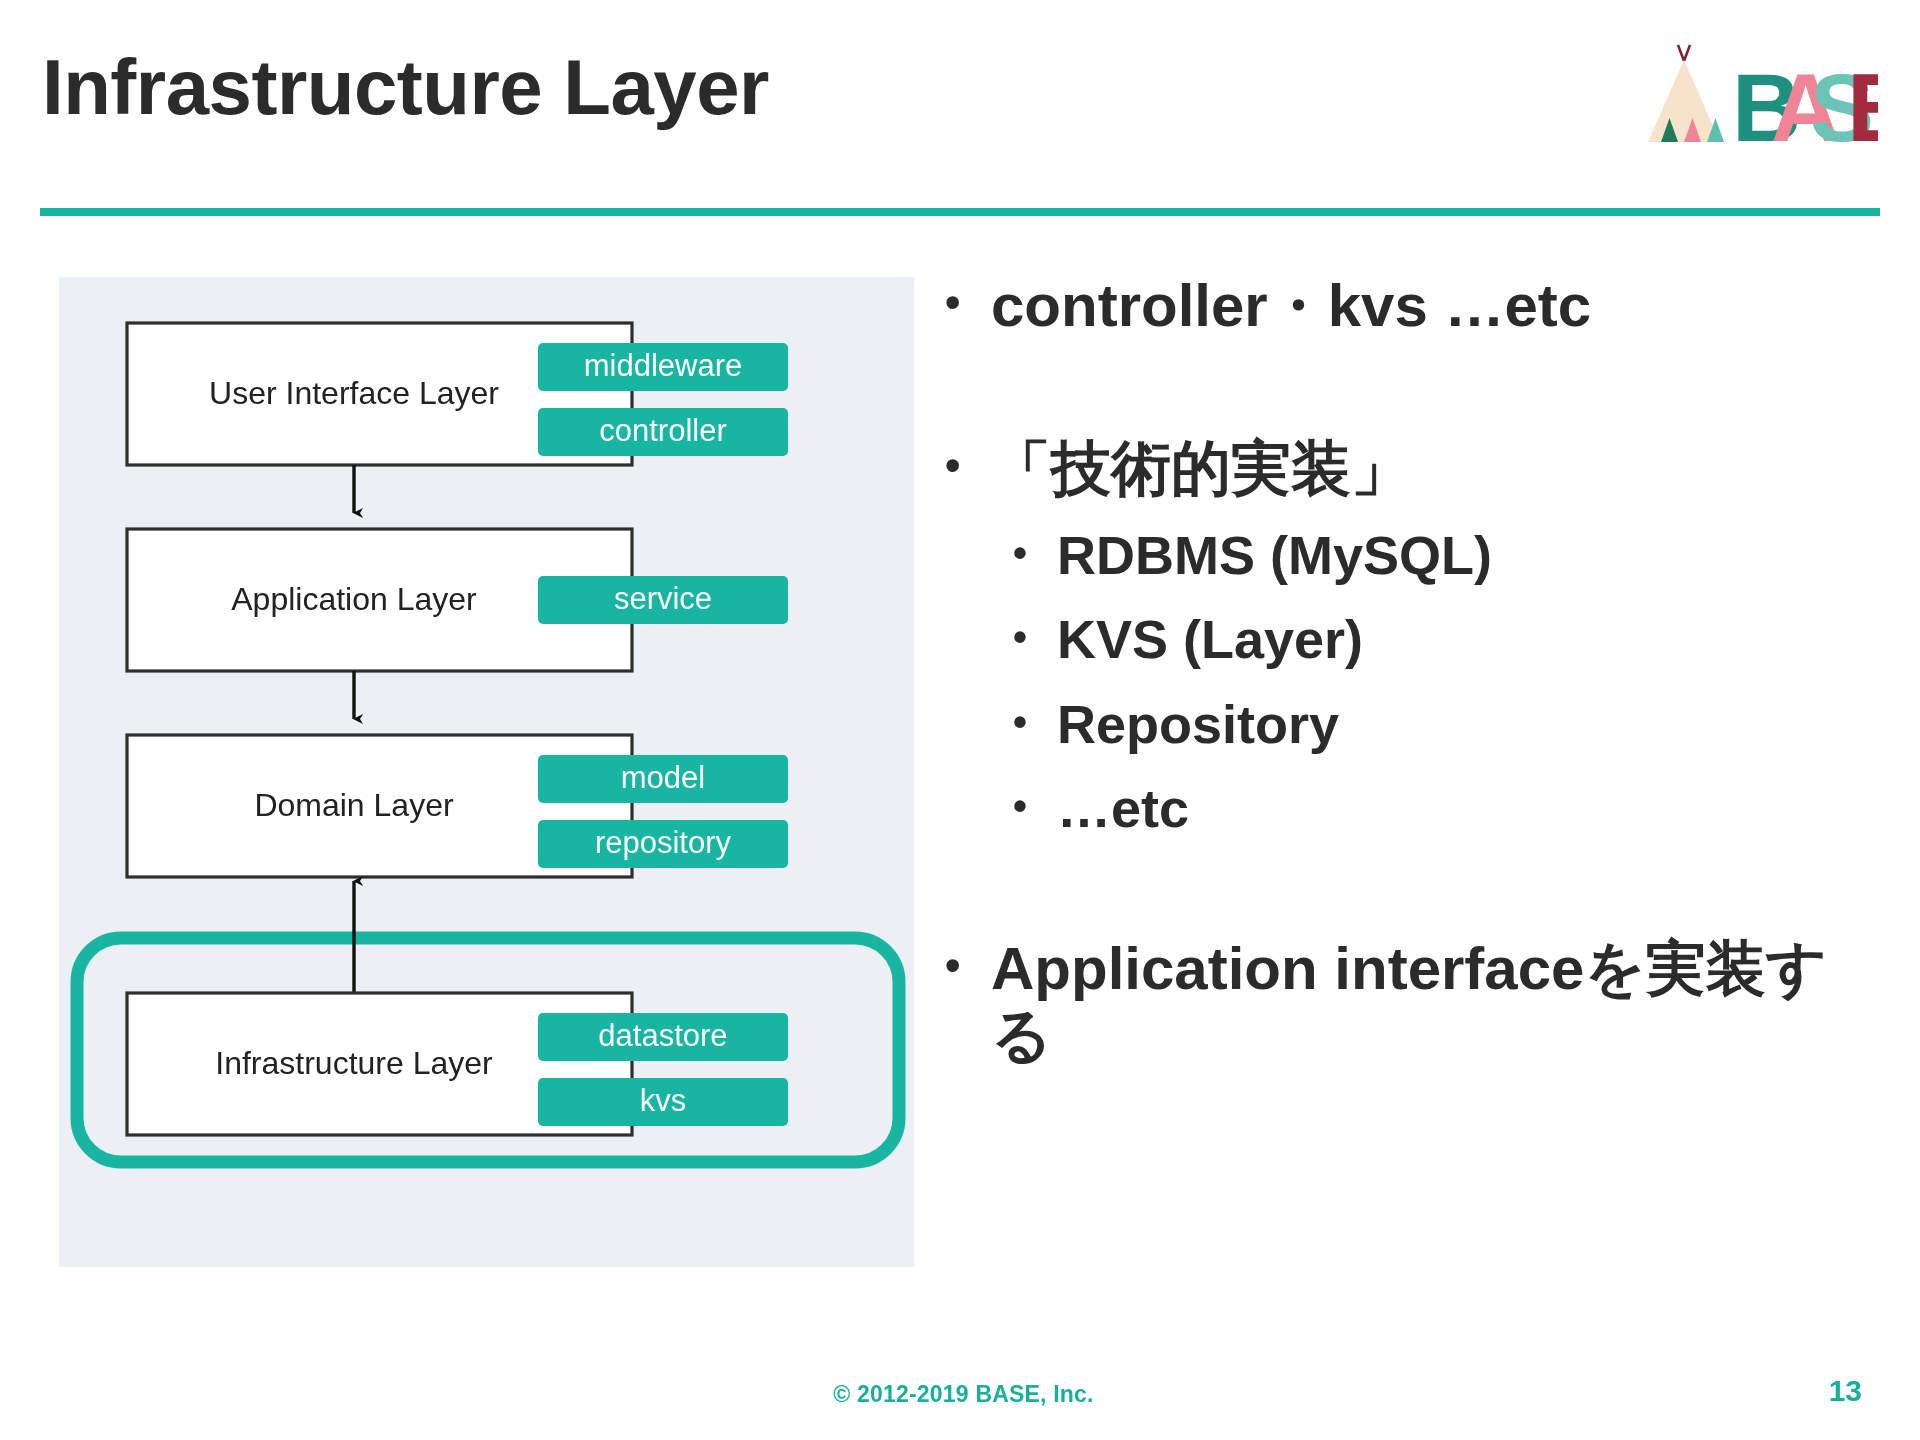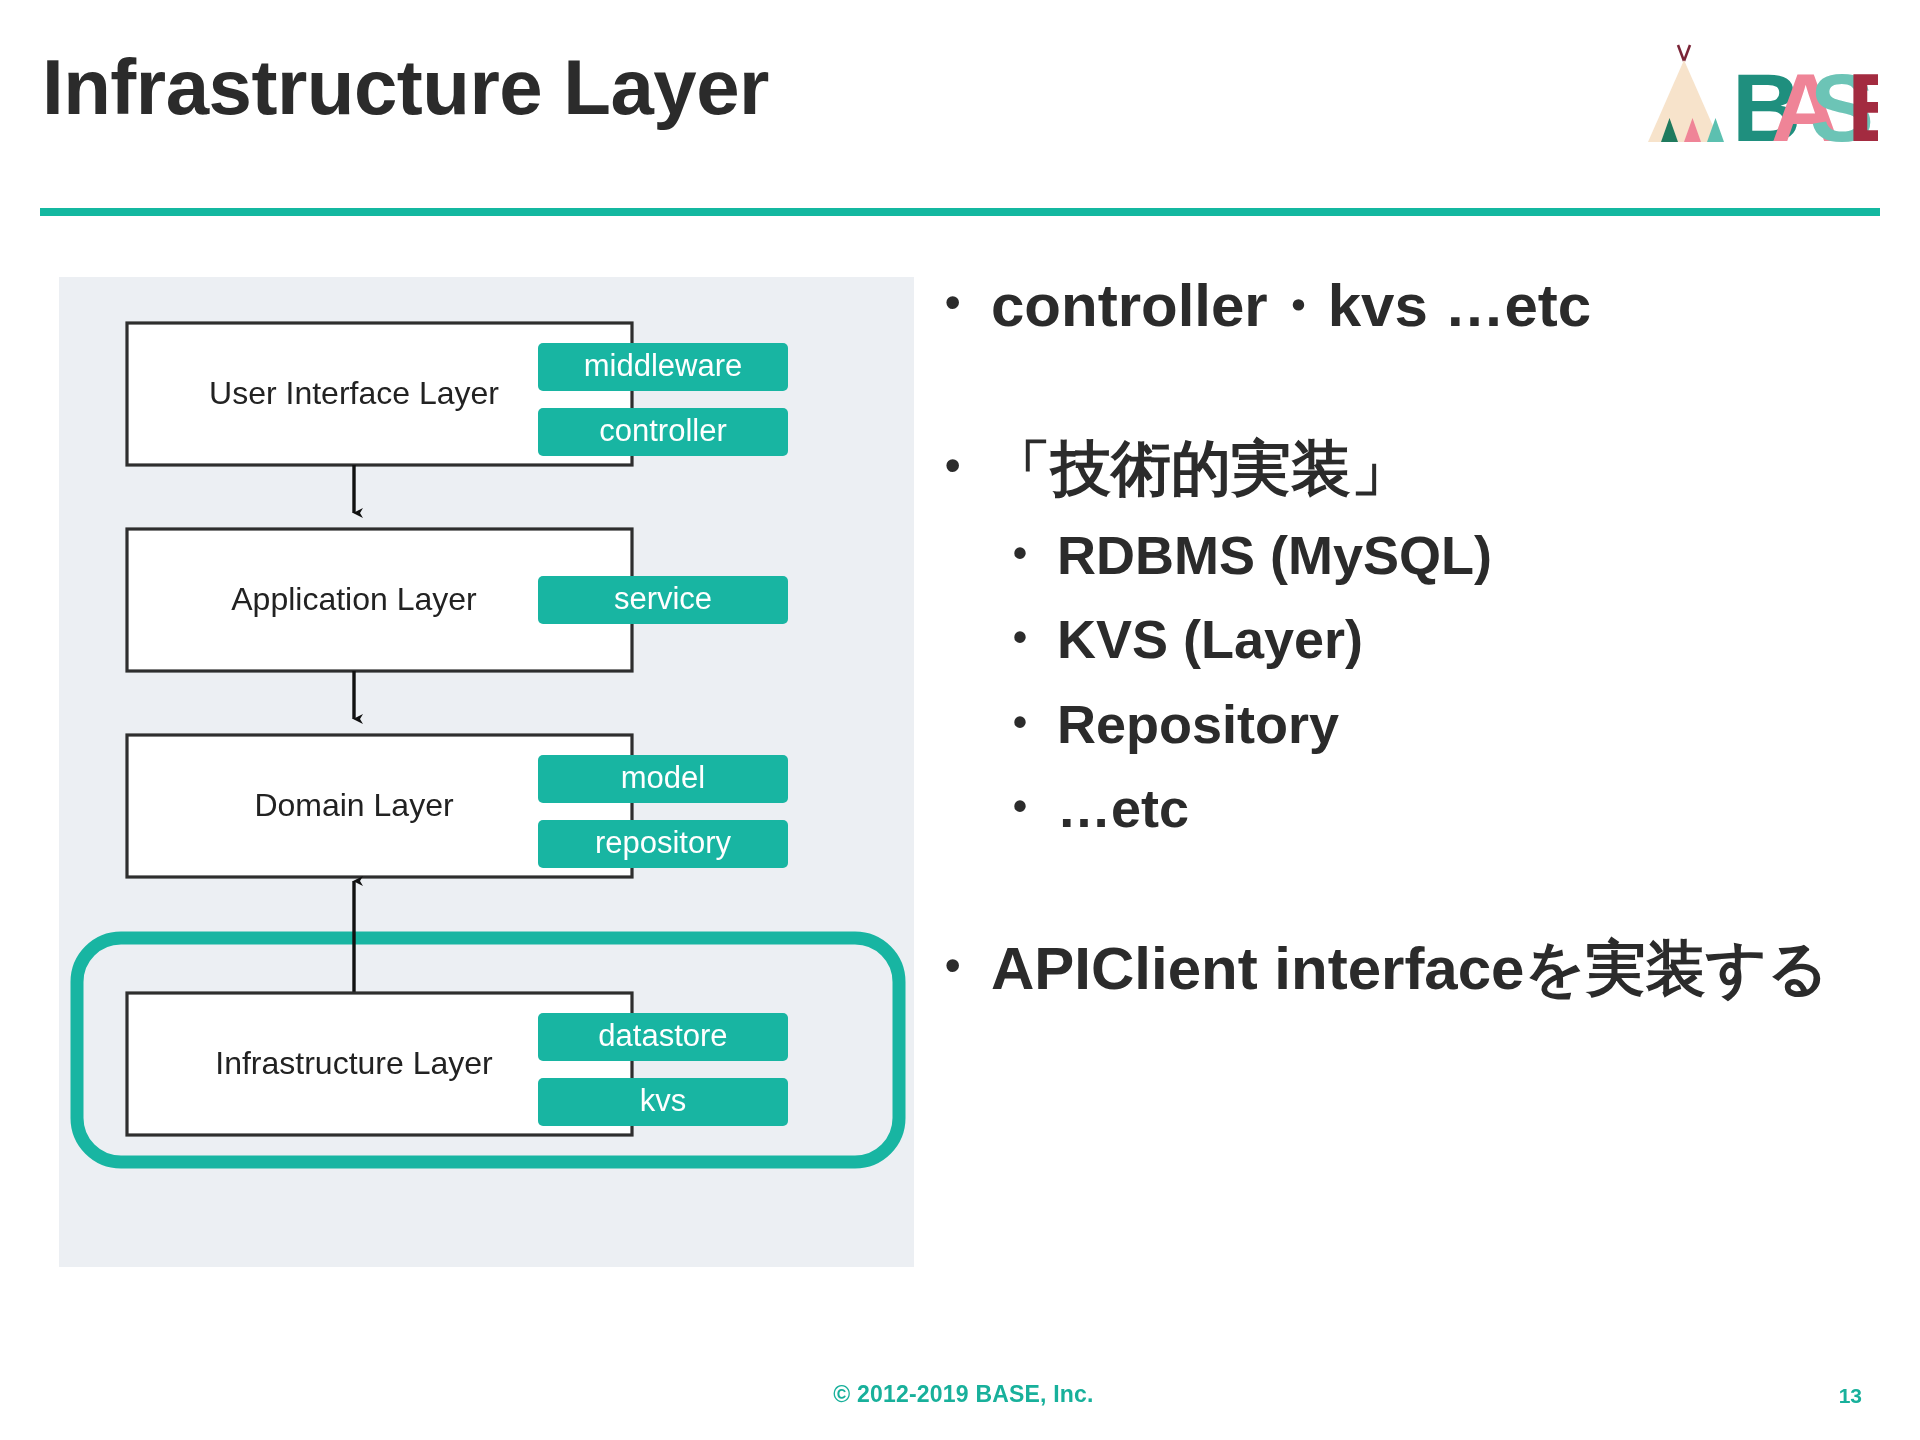--- a/index.html
+++ b/index.html
@@ -119,21 +119,21 @@
     text-align: center;
     font-size: 23px;
     font-weight: 700;
     color: #18b09b;
     letter-spacing: 0.2px;
   }
   .page-number {
     position: absolute;
     right: 58px;
     bottom: 32px;
-    font-size: 21px;
+    font-size: 30px;
     font-weight: 700;
     color: #18b09b;
   }
 </style>
 </head>
 <body>
 
 <div class="slide">
 
   <div class="slide-title">Infrastructure Layer</div>
@@ -269,21 +269,21 @@
 
     <div class="bullet-row b-l2">
       <span class="dot">•</span>
       <span class="bullet-text">…etc</span>
     </div>
 
     <div class="gap-xl"></div>
 
     <div class="bullet-row b-l1">
       <span class="dot">•</span>
-      <span class="bullet-text">APIClient interfaceを実装する</span>
+      <span class="bullet-text">Application interfaceを実装する</span>
     </div>
 
   </div>
 
   <div class="footer-copy">© 2012-2019 BASE, Inc.</div>
 
   <div class="page-number">13</div>
 
 </div>
 

